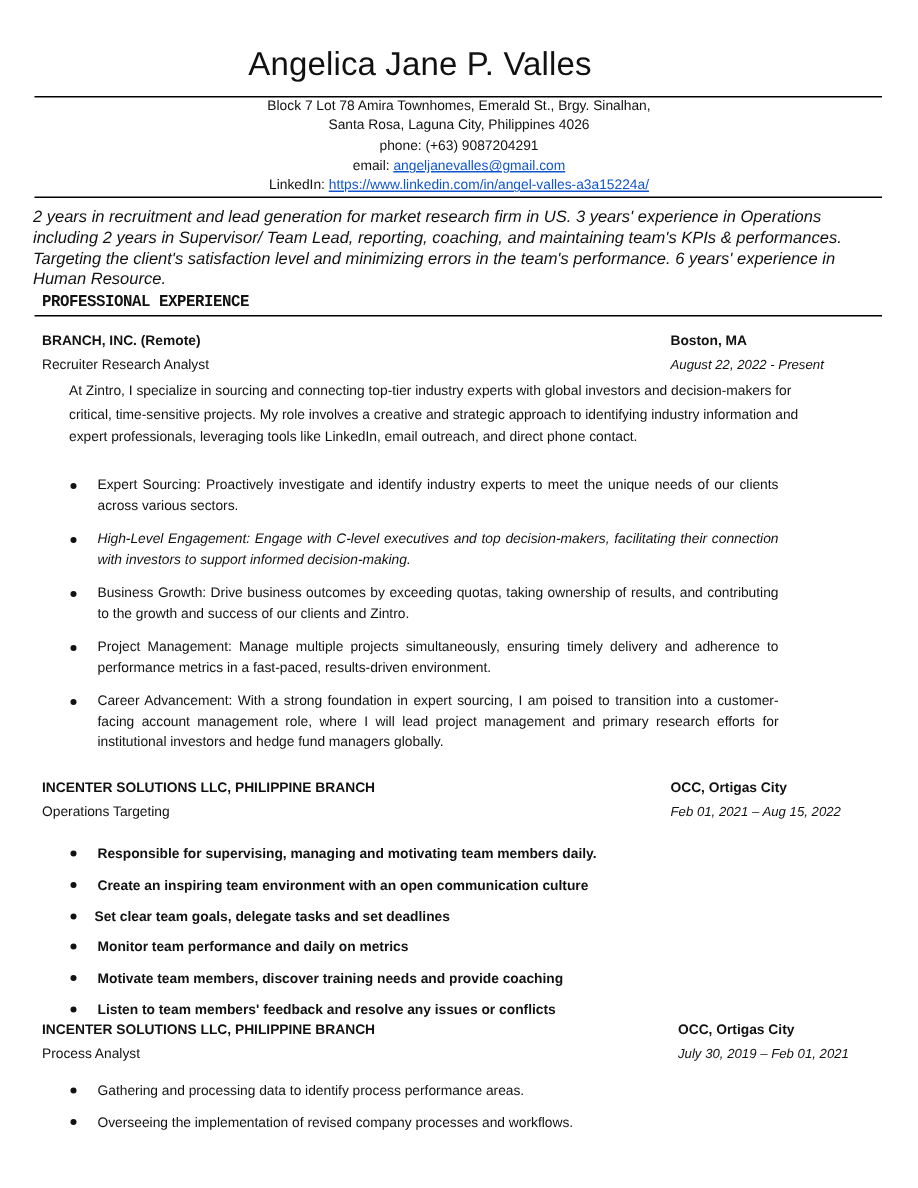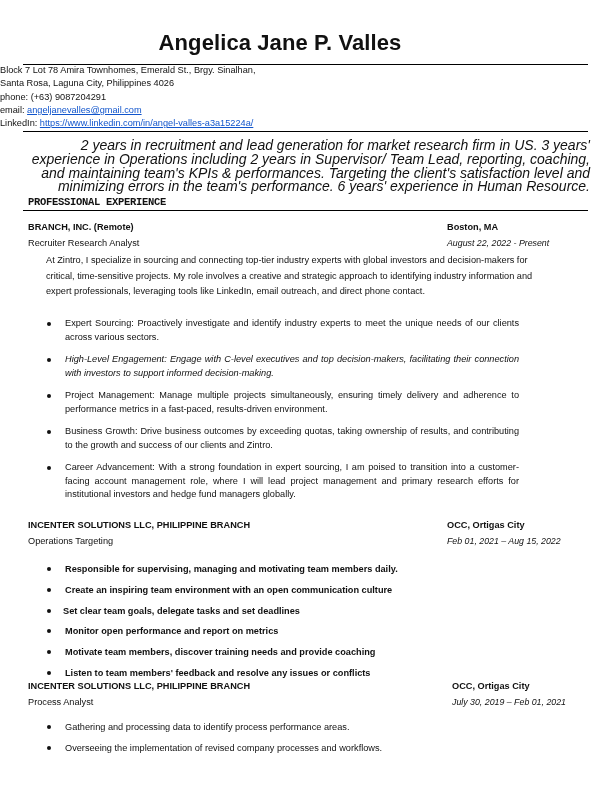--- a/index.html
+++ b/index.html
@@ -19,50 +19,51 @@
       position: absolute;
       left: 0; top: 0;
       width: 612px; height: 792px;
     }
     .name {
       position: absolute;
       left: 0; width: 560px;
       top: 28px;
       text-align: center;
       font-size: 22px;
-      font-weight: bold;
+      font-weight: normal;
       letter-spacing: 0.1px;
       line-height: 30px;
     }
     .rule {
       position: absolute;
       left: 23px;
       width: 565px;
       height: 0;
       border-top: 1px solid #000;
     }
     .contact {
       position: absolute;
       left: 0; width: 612px;
       top: 64px;
+      text-align: center;
       font-size: 9.2px;
       line-height: 13.3px;
     }
     .contact a {
       color: #1155cc;
       text-decoration: underline;
     }
     .summary {
       position: absolute;
       left: 22px;
       width: 568px;
       top: 139px;
-      text-align: right;
+      text-align: left;
       font-style: italic;
-      font-size: 14px;
+      font-size: 11px;
       line-height: 13.8px;
     }
     .section-title {
       position: absolute;
       left: 28px;
       top: 196px;
       font-size: 10.5px;
       font-weight: bold;
       letter-spacing: -0.3px;
       transform: scaleY(1.05);
@@ -149,37 +150,37 @@
     <span class="company">BRANCH, INC. (Remote)</span>
     <span class="loc" style="left:419px;">Boston, MA</span>
     <span class="title">Recruiter Research Analyst</span>
     <span class="dates" style="left:419px;">August 22, 2022 - Present</span>
   </div>
   <div class="paragraph" style="top:253px;">At Zintro, I specialize in sourcing and connecting top-tier industry experts with global investors and decision-makers for critical, time-sensitive projects. My role involves a creative and strategic approach to identifying industry information and expert professionals, leveraging tools like LinkedIn, email outreach, and direct phone contact.</div>
 
   <ul class="bullets" style="left:47px; width:472px; top:317px;">
     <li style="margin-bottom:9px;"><span class="dot"></span><span>Expert Sourcing: Proactively investigate and identify industry experts to meet the unique needs of our clients across various sectors.</span></li>
     <li style="margin-bottom:9px;font-style:italic;"><span class="dot"></span><span>High-Level Engagement: Engage with C-level executives and top decision-makers, facilitating their connection with investors to support informed decision-making.</span></li>
+    <li style="margin-bottom:9px;"><span class="dot"></span><span>Business Growth: Drive business outcomes by exceeding quotas, taking ownership of results, and contributing to the growth and success of our clients and Zintro.</span></li>
     <li style="margin-bottom:9px;"><span class="dot"></span><span>Project Management: Manage multiple projects simultaneously, ensuring timely delivery and adherence to performance metrics in a fast-paced, results-driven environment.</span></li>
-    <li style="margin-bottom:9px;"><span class="dot"></span><span>Business Growth: Drive business outcomes by exceeding quotas, taking ownership of results, and contributing to the growth and success of our clients and Zintro.</span></li>
     <li><span class="dot"></span><span>Career Advancement: With a strong foundation in expert sourcing, I am poised to transition into a customer-facing account management role, where I will lead project management and primary research efforts for institutional investors and hedge fund managers globally.</span></li>
   </ul>
 
   <div class="job-head" style="top:518px;">
     <span class="company">INCENTER SOLUTIONS LLC, PHILIPPINE BRANCH</span>
     <span class="loc" style="left:419px;">OCC, Ortigas City</span>
     <span class="title">Operations Targeting</span>
     <span class="dates" style="left:419px;">Feb 01, 2021 – Aug 15, 2022</span>
   </div>
 
   <ul class="bullets" style="left:47px; width:480px; top:559px; line-height:20.8px;font-weight:bold;">
     <li><span class="dot" style="top:8px;"></span><span>Responsible for supervising, managing and motivating team members daily.</span></li>
     <li><span class="dot" style="top:8px;"></span><span>Create an inspiring team environment with an open communication culture</span></li>
     <li style="padding-left:16px;"><span class="dot" style="top:8px;"></span><span>Set clear team goals, delegate tasks and set deadlines</span></li>
-    <li><span class="dot" style="top:8px;"></span><span>Monitor open performance and report on metrics</span></li>
+    <li><span class="dot" style="top:8px;"></span><span>Monitor team performance and daily on metrics</span></li>
     <li><span class="dot" style="top:8px;"></span><span>Motivate team members, discover training needs and provide coaching</span></li>
     <li><span class="dot" style="top:8px;"></span><span>Listen to team members' feedback and resolve any issues or conflicts</span></li>
   </ul>
 
   <div class="job-head" style="top:679px;">
     <span class="company">INCENTER SOLUTIONS LLC, PHILIPPINE BRANCH</span>
     <span class="loc" style="left:424px;">OCC, Ortigas City</span>
     <span class="title">Process Analyst</span>
     <span class="dates" style="left:424px;">July 30, 2019 – Feb 01, 2021</span>
   </div>

